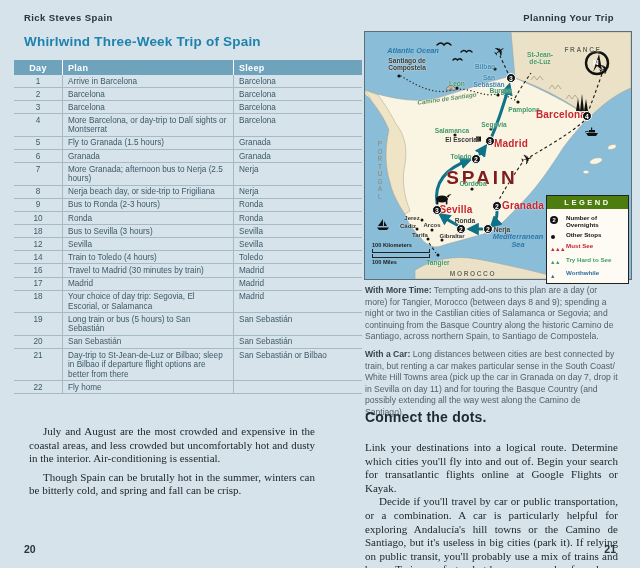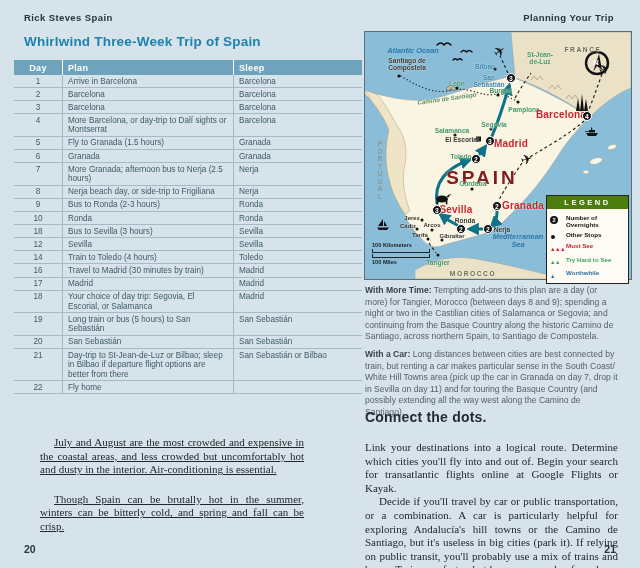--- a/index.html
+++ b/index.html
@@ -24,21 +24,21 @@
   .itinerary td{
     font-size:8.2px;line-height:9.6px;color:#3e5a68;vertical-align:top;
     padding:1.5px 5px 1px;border-bottom:1px solid #a7bac4;border-right:1px solid #a7bac4;
   }
   .itinerary td:last-child,.itinerary th:last-child{border-right:none;}
   .itinerary .col-day{width:38px;text-align:center;}
   .itinerary .col-plan{width:160px;}
   .itinerary .col-sleep{width:118px;}
   .body-copy{position:absolute;left:24px;top:420px;width:296px;
     font-family:"Liberation Serif",serif;font-size:11px;line-height:13.6px;color:#22282c;text-align:justify;}
-  .body-copy p{margin:16px;text-indent:14px;text-decoration:underline;}
+  .body-copy p{margin:5px;text-indent:14px;}
   .folio{position:absolute;bottom:13px;font-size:10.5px;font-weight:bold;color:#27353c;}
   .folio.left{left:24px;}
   .folio.right{right:24px;}
   
   .map{position:absolute;left:364px;top:31px;width:266px;height:247px;background:#8abdd8;
     border:1px solid #5c6f78;box-sizing:content-box;}
   .map svg{position:absolute;left:0;top:0;}
   .map-overlay{position:absolute;inset:0;}
   .mlabel{position:absolute;transform:translate(-50%,-50%);white-space:pre-line;text-align:center;line-height:1.06;
     text-shadow:0 0 2px rgba(255,250,238,.9);}

